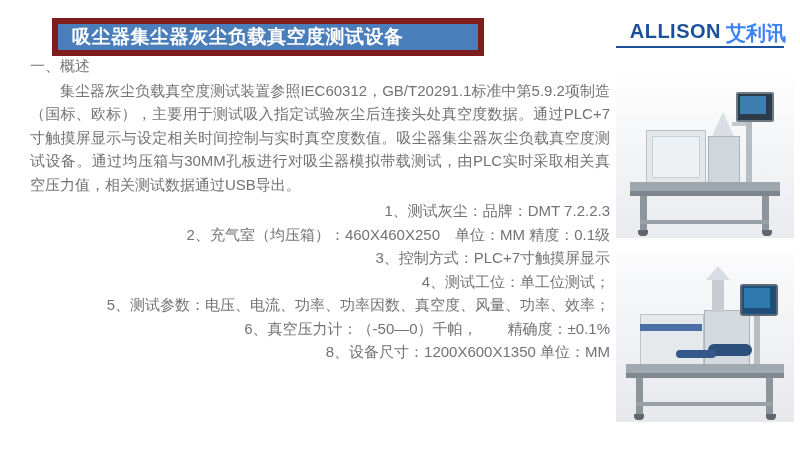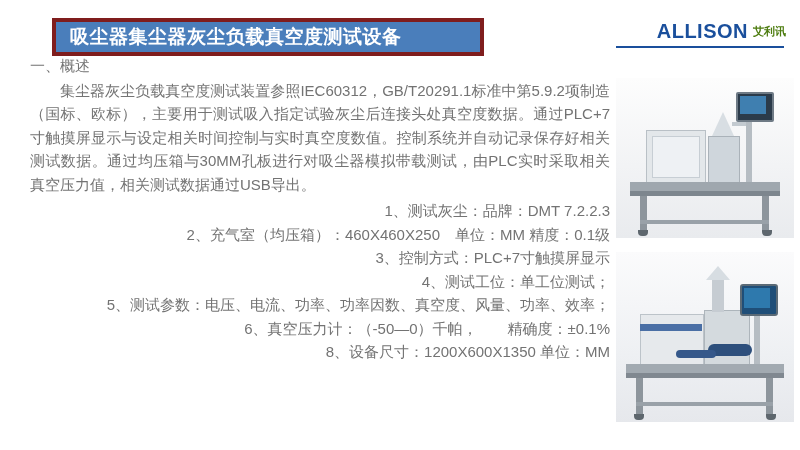--- a/index.html
+++ b/index.html
@@ -21,52 +21,52 @@
   }
 
   
   .title-bar {
     position: absolute;
     left: 52px;
     top: 18px;
     width: 432px;
     height: 38px;
     background: #4a7ebb;
-    border: 4px solid #7f1d1d;
+    border: 6px solid #7f1d1d;
     display: flex;
     align-items: center;
     box-sizing: border-box;
   }
   .title-bar .title-text {
     color: #ffffff;
     font-size: 19px;
     font-weight: bold;
     letter-spacing: 0.5px;
     padding-left: 14px;
     white-space: nowrap;
   }
 
   
   .brand {
     position: absolute;
     right: 14px;
     top: 20px;
     display: flex;
-    align-items: center;
+    align-items: flex-start;
     gap: 5px;
   }
   .brand .brand-en {
     color: #1a4f9c;
     font-size: 20px;
     font-weight: bold;
     letter-spacing: 0.5px;
   }
   .brand .brand-cn {
-    color: #4d7c0f;
-    font-size: 11px;
+    color: #3b82f6;
+    font-size: 20px;
     font-weight: bold;
   }
   .brand-underline {
     position: absolute;
     right: 16px;
     top: 46px;
     width: 168px;
     height: 2px;
     background: #1a4f9c;
   }
@@ -169,21 +169,21 @@
   </div>
 
   <div class="brand">
     <span class="brand-en">ALLISON</span>
     <span class="brand-cn">艾利讯</span>
   </div>
   <div class="brand-underline"></div>
 
   <div class="content">
     <p class="sec-head">一、概述</p>
-    <p class="para">集尘器灰尘负载真空度测试装置参照IEC60312，GB/T20291.1标准中第5.9.2项制造（国标、欧标），主要用于测试吸入指定试验灰尘后连接头处真空度数据。通过PLC+7寸触摸屏显示与设定相关时间控制与实时真空度数值。控制系统并自动记录保存好相关测试数据。通过均压箱与30MM孔板进行对吸尘器模拟带载测试，由PLC实时采取相关真空压力值，相关测试数据通过USB导出。</p>
+    <p class="para">集尘器灰尘负载真空度测试装置参照IEC60312，GB/T20291.1标准中第5.9.2项制造（国标、欧标），主要用于测试吸入指定试验灰尘后连接头处真空度数据。通过PLC+7寸触摸屏显示与设定相关时间控制与实时真空度数值。吸尘器集尘器灰尘负载真空度测试设备。通过均压箱与30MM孔板进行对吸尘器模拟带载测试，由PLC实时采取相关真空压力值，相关测试数据通过USB导出。</p>
     <ul class="list">
       <li>1、测试灰尘：品牌：DMT 7.2.2.3</li>
       <li>2、充气室（均压箱）：460X460X250　单位：MM 精度：0.1级</li>
       <li>3、控制方式：PLC+7寸触摸屏显示</li>
       <li>4、测试工位：单工位测试；</li>
       <li>5、测试参数：电压、电流、功率、功率因数、真空度、风量、功率、效率；</li>
       <li>6、真空压力计：（-50—0）千帕，　　精确度：±0.1%</li>
       <li>8、设备尺寸：1200X600X1350 单位：MM</li>
     </ul>
   </div>

